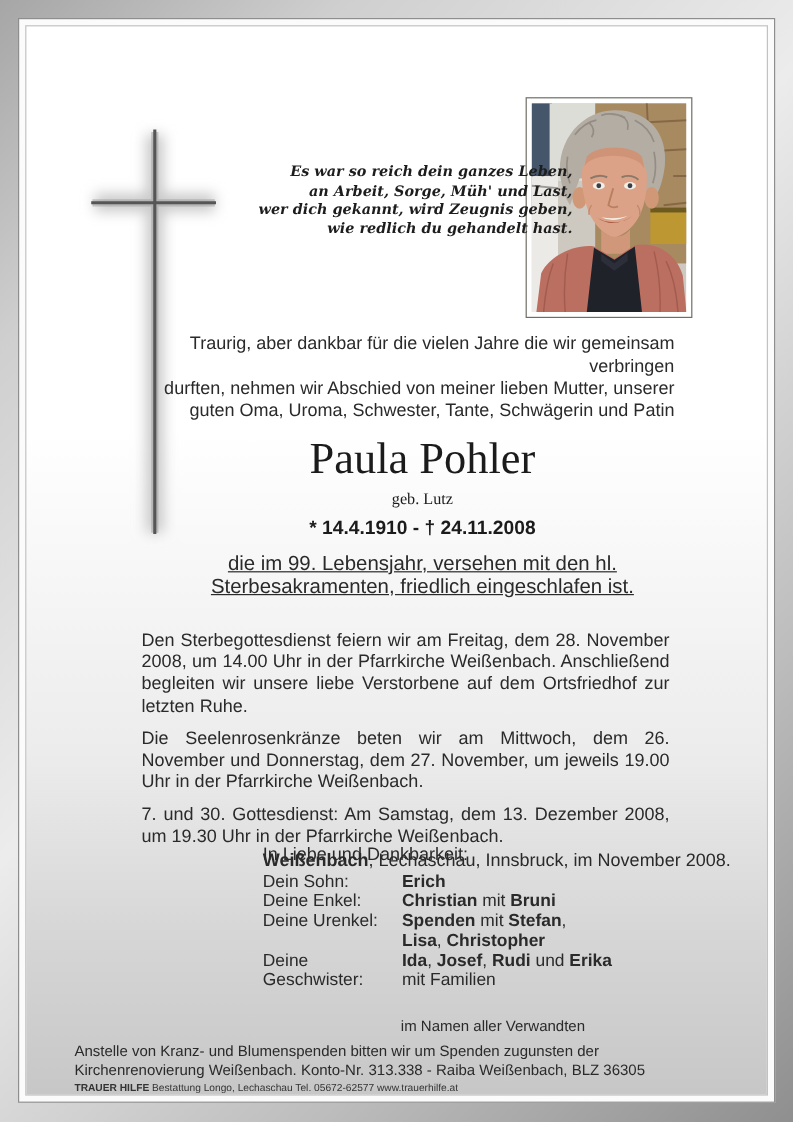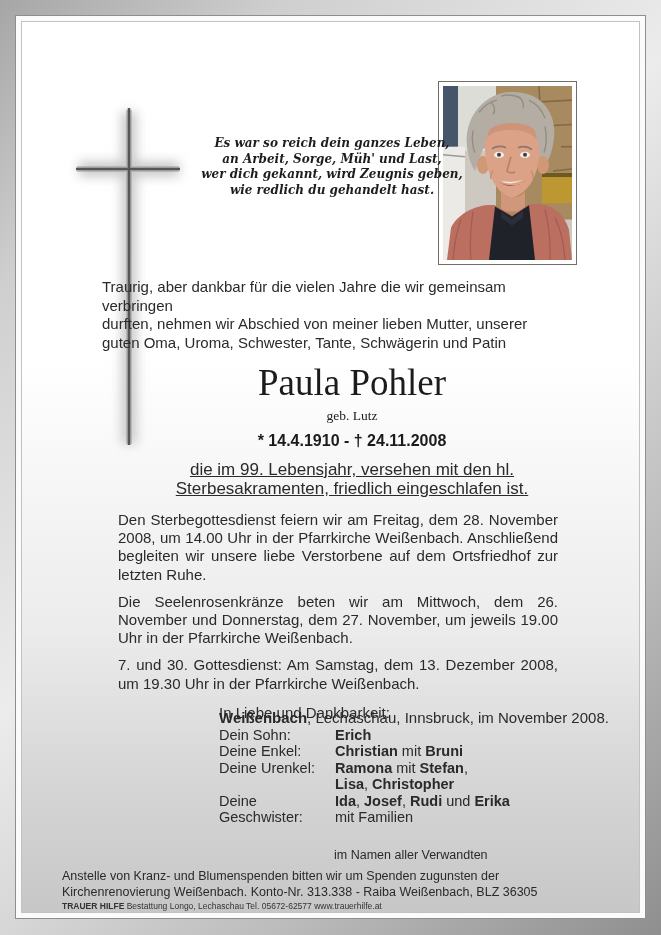--- a/index.html
+++ b/index.html
@@ -12,35 +12,35 @@
     position:absolute;left:15px;top:15px;right:15px;bottom:16px;
     border:1px solid #8e8e8e;background:#fbfbfb;padding:5px;box-sizing:border-box;
   }
   .card{
     position:relative;width:100%;height:100%;box-sizing:border-box;
     border:1px solid #c2c2c2;
     background:linear-gradient(180deg,#ffffff 0%,#ffffff 38%,#ececec 68%,#d6d6d6 85%,#c7c7c7 100%);
   }
   .abs{position:absolute;}
   .poem{
-    left:165px;top:114px;width:290px;text-align:center;
+    left:165px;top:114px;width:290px;text-align:right;
     font-family:"DejaVu Serif","Liberation Serif",serif;
     font-style:italic;font-weight:bold;font-size:12px;line-height:15.5px;color:#1d1d1d;
   }
   .intro{
-    left:80px;top:256px;width:460px;text-align:left;
+    left:80px;top:256px;width:460px;text-align:right;
     font-size:15px;line-height:18.5px;color:#2a2a2a;
   }
   .centerblock{left:60px;width:540px;text-align:center;color:#1b1b1b;}
   .frau{top:322px;font-family:"Liberation Serif",serif;font-size:15px;}
   .name{top:340px;font-family:"Liberation Serif",serif;font-size:37px;line-height:42px;}
   .geb{top:386px;font-family:"Liberation Serif",serif;font-size:13.5px;}
   .dates{top:410px;font-family:Liberation Sans, sans-serif;font-size:16px;font-weight:600;}
   .agenote{top:439px;font-size:17px;line-height:18.5px;color:#2a2a2a;text-decoration:underline;}
-  .paras{left:96px;top:489px;width:440px;color:#2a2a2a;}
+  .paras{left:96px;top:503px;width:440px;color:#2a2a2a;}
   .paras p{margin:0 0 9px 0;font-size:15px;line-height:18.2px;text-align:justify;}
   .dateline{left:197px;top:651px;font-size:15px;color:#2a2a2a;margin-top:36px;}
   .closing{left:197px;top:682px;font-size:15px;color:#2a2a2a;}
   .family{left:197px;top:705px;font-size:14.5px;line-height:16.4px;color:#2a2a2a;}
   .frow{display:flex;}
   .flabel{width:116px;flex:none;}
   .fvalue{flex:1;}
   .inname{left:312px;top:826px;font-size:12.5px;color:#2a2a2a;}
   .donation{left:40px;top:847px;width:540px;text-align:left;font-size:12.5px;line-height:15.5px;color:#2a2a2a;}
   .funeral{left:40px;top:879px;width:540px;text-align:left;font-size:8.5px;color:#333;}
@@ -185,21 +185,21 @@
     </div>
     <div class="frow">
       <div class="flabel">Deine Enkel:</div>
       <div class="fvalue">
         <div><span class="b">Christian</span><span> mit </span><span class="b">Bruni</span></div>
       </div>
     </div>
     <div class="frow">
       <div class="flabel">Deine Urenkel:</div>
       <div class="fvalue">
-        <div><span class="b">Ramona</span><span> mit </span><span class="b">Stefan</span><span>,</span></div>
+        <div><span class="b">Spenden</span><span> mit </span><span class="b">Stefan</span><span>,</span></div>
         <div><span class="b">Lisa</span><span>, </span><span class="b">Christopher</span></div>
       </div>
     </div>
     <div class="frow">
       <div class="flabel">Deine Geschwister:</div>
       <div class="fvalue">
         <div><span class="b">Ida</span><span>, </span><span class="b">Josef</span><span>, </span><span class="b">Rudi</span><span> und </span><span class="b">Erika</span></div>
         <div><span>mit Familien</span></div>
       </div>
     </div>

